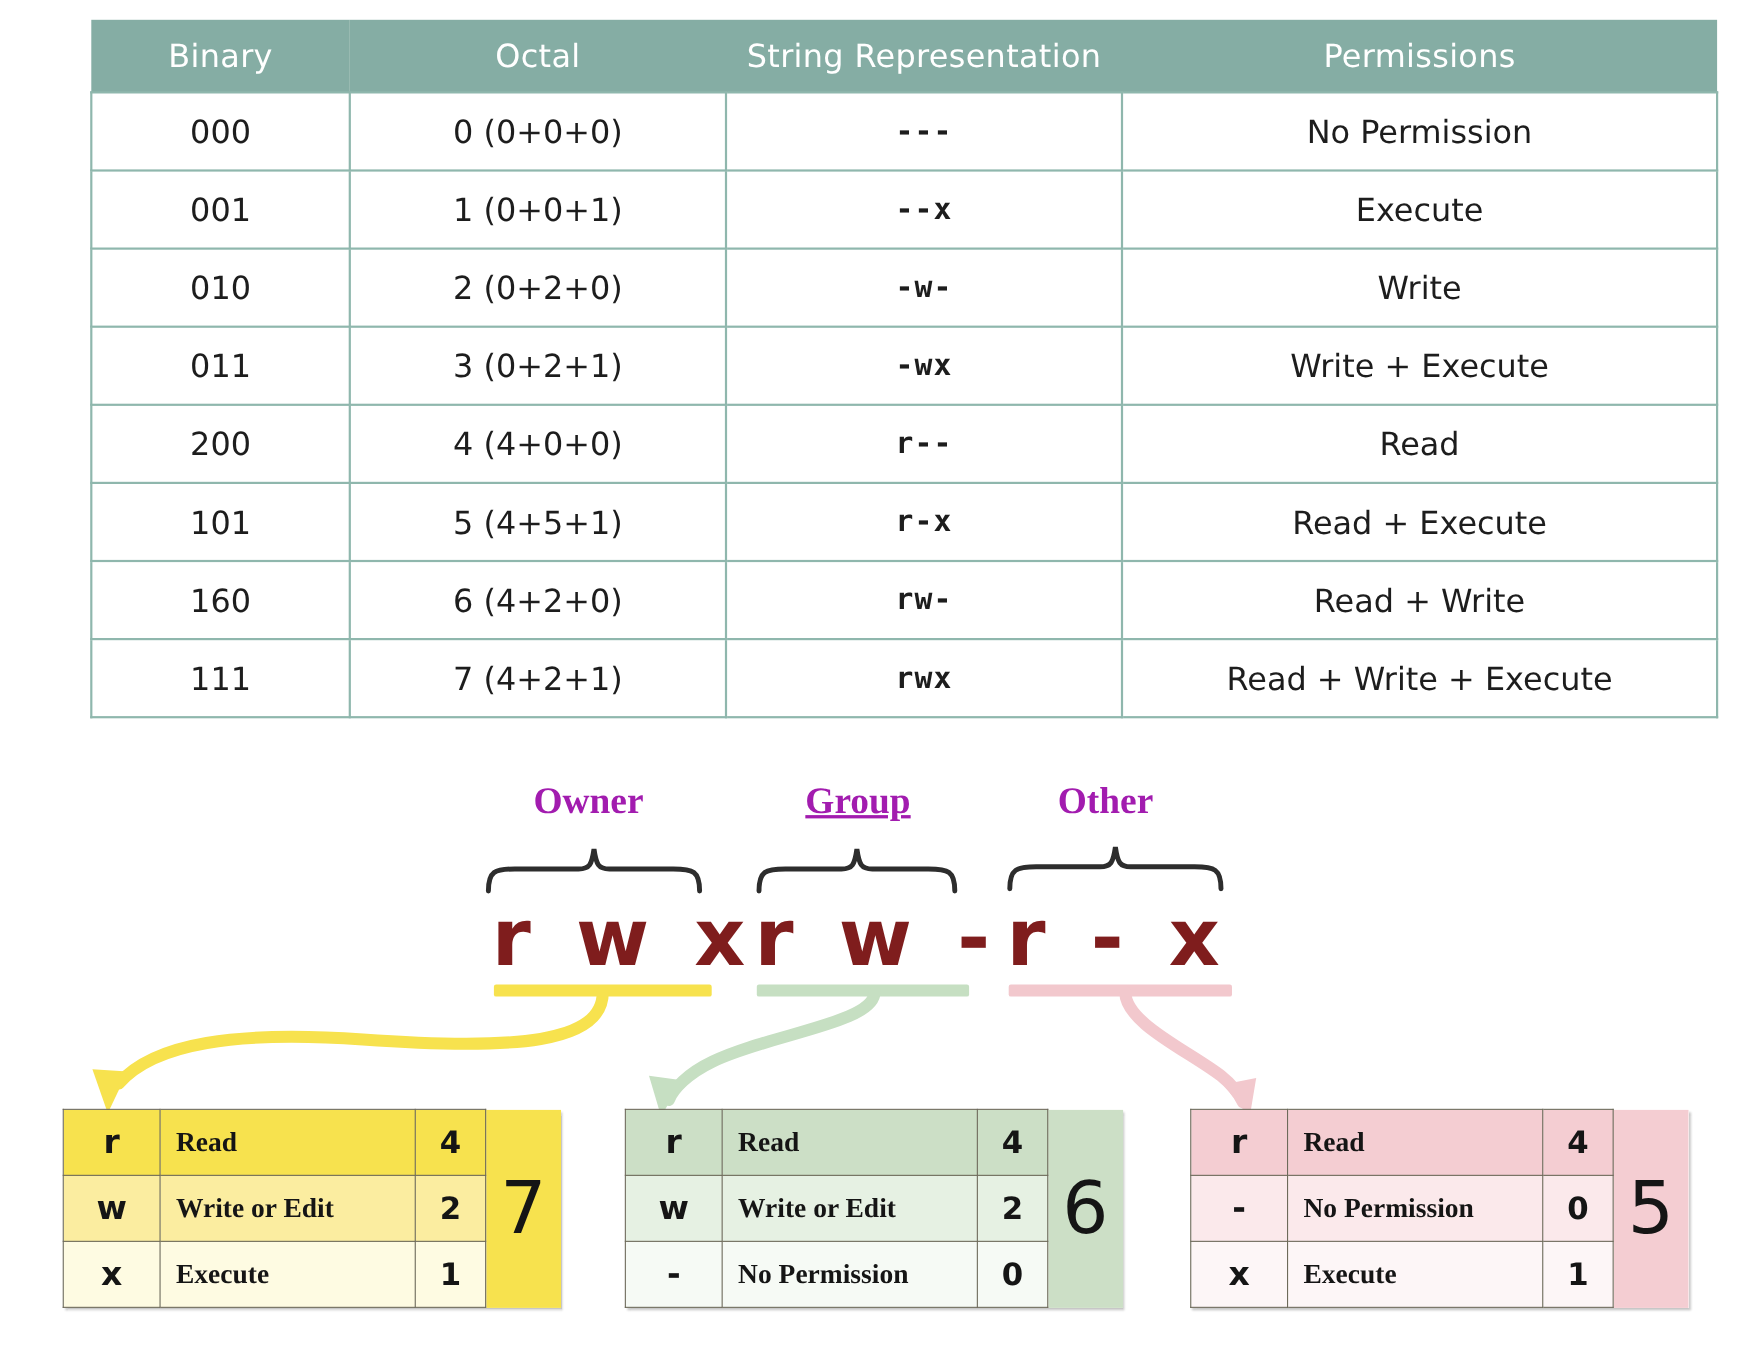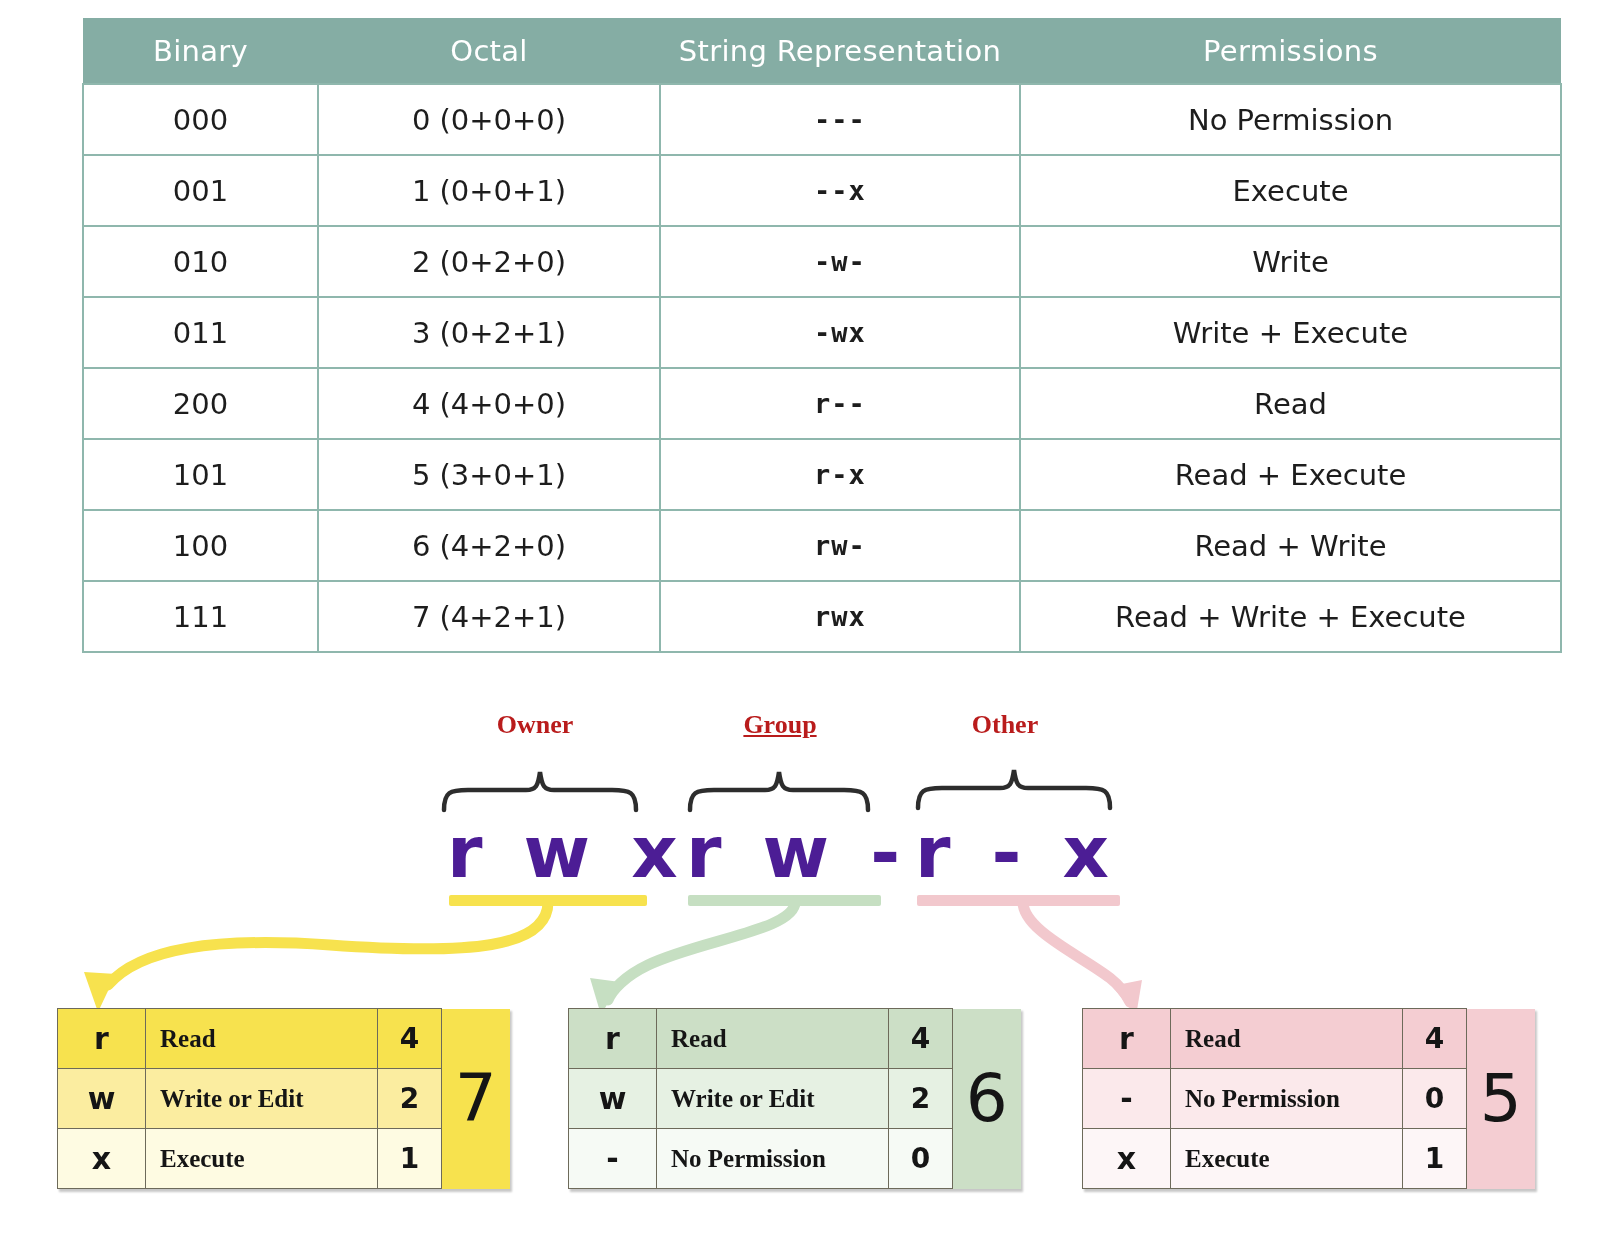--- a/index.html
+++ b/index.html
@@ -54,33 +54,33 @@
     font-size: 27px;
     letter-spacing: 1px;
     font-weight: 700;
   }
 
   
   .diagram { position: absolute; left:0; top: 690px; width: 1598px; height: 230px; }
   .grp-label {
     position: absolute;
     font-family: "Liberation Serif", "DejaVu Serif", serif;
-    font-size: 26px;
-    font-weight: 700;
-    color: #b91c1c;
+    font-size: 34px;
+    font-weight: 700;
+    color: #a21caf;
     text-align: center;
     white-space: nowrap;
   }
   .brace { position: absolute; }
   .permstr {
     position: absolute;
     font-family: "DejaVu Sans", sans-serif;
     font-weight: 700;
     font-size: 72px;
-    color: #4c1d95;
+    color: #7f1d1d;
     letter-spacing: 8px;
     white-space: nowrap;
   }
   .ubar { position: absolute; height: 11px; border-radius: 2px; }
 
   
   .arrows { position: absolute; left:0; top: 0; width:1598px; height:1245px; pointer-events:none; }
 
   
   .detail {
@@ -170,26 +170,26 @@
         <td>Write + Execute</td>
       </tr>
       <tr>
         <td>200</td>
         <td>4 (4+0+0)</td>
         <td class="mono-cell">r--</td>
         <td>Read</td>
       </tr>
       <tr>
         <td>101</td>
-        <td>5 (3+0+1)</td>
+        <td>5 (4+5+1)</td>
         <td class="mono-cell">r-x</td>
         <td>Read + Execute</td>
       </tr>
       <tr>
-        <td>100</td>
+        <td>160</td>
         <td>6 (4+2+0)</td>
         <td class="mono-cell">rw-</td>
         <td>Read + Write</td>
       </tr>
       <tr>
         <td>111</td>
         <td>7 (4+2+1)</td>
         <td class="mono-cell">rwx</td>
         <td>Read + Write + Execute</td>
       </tr>

